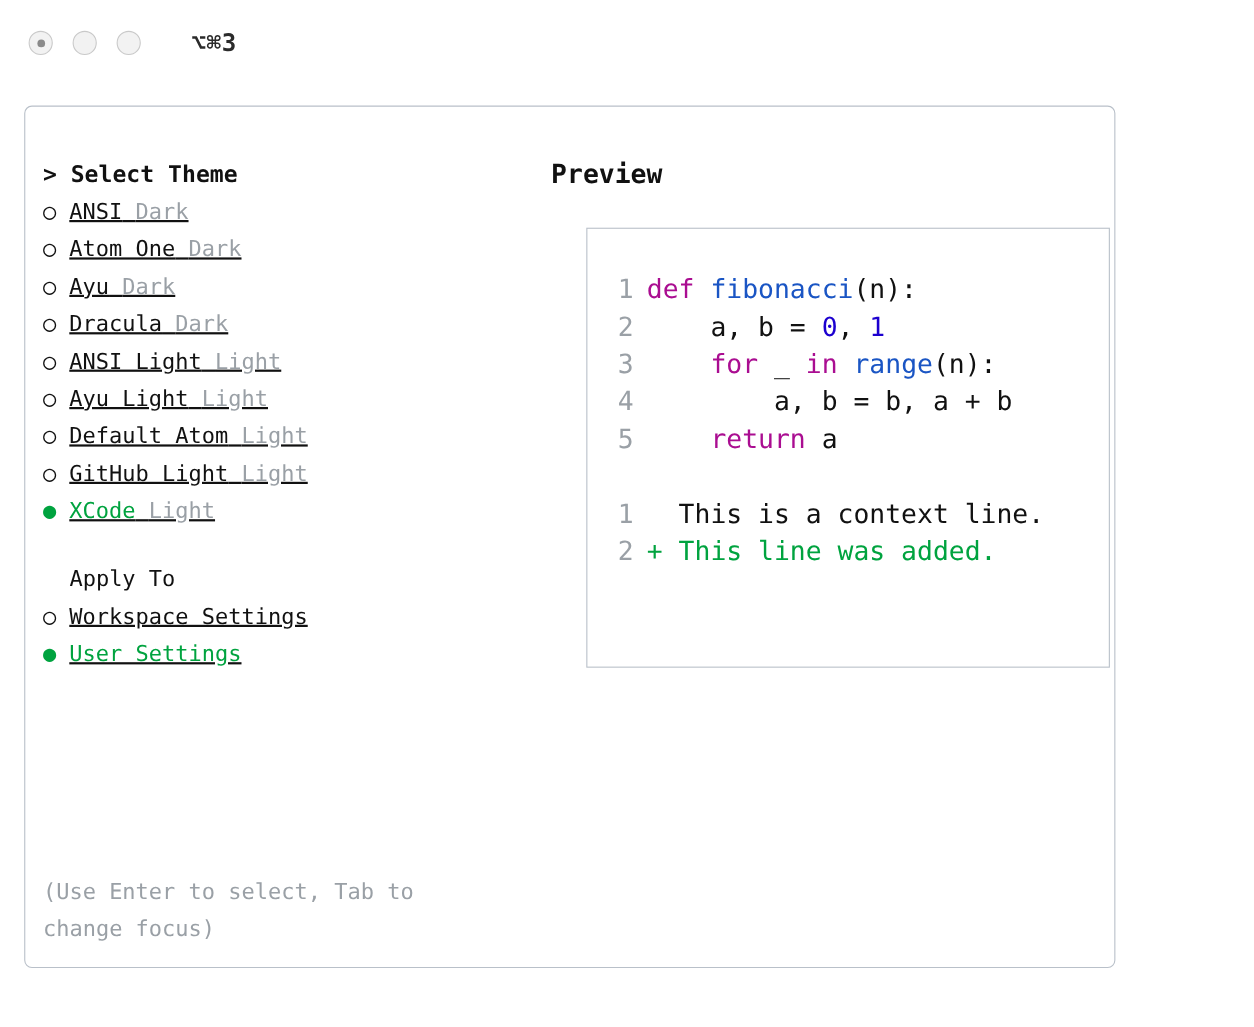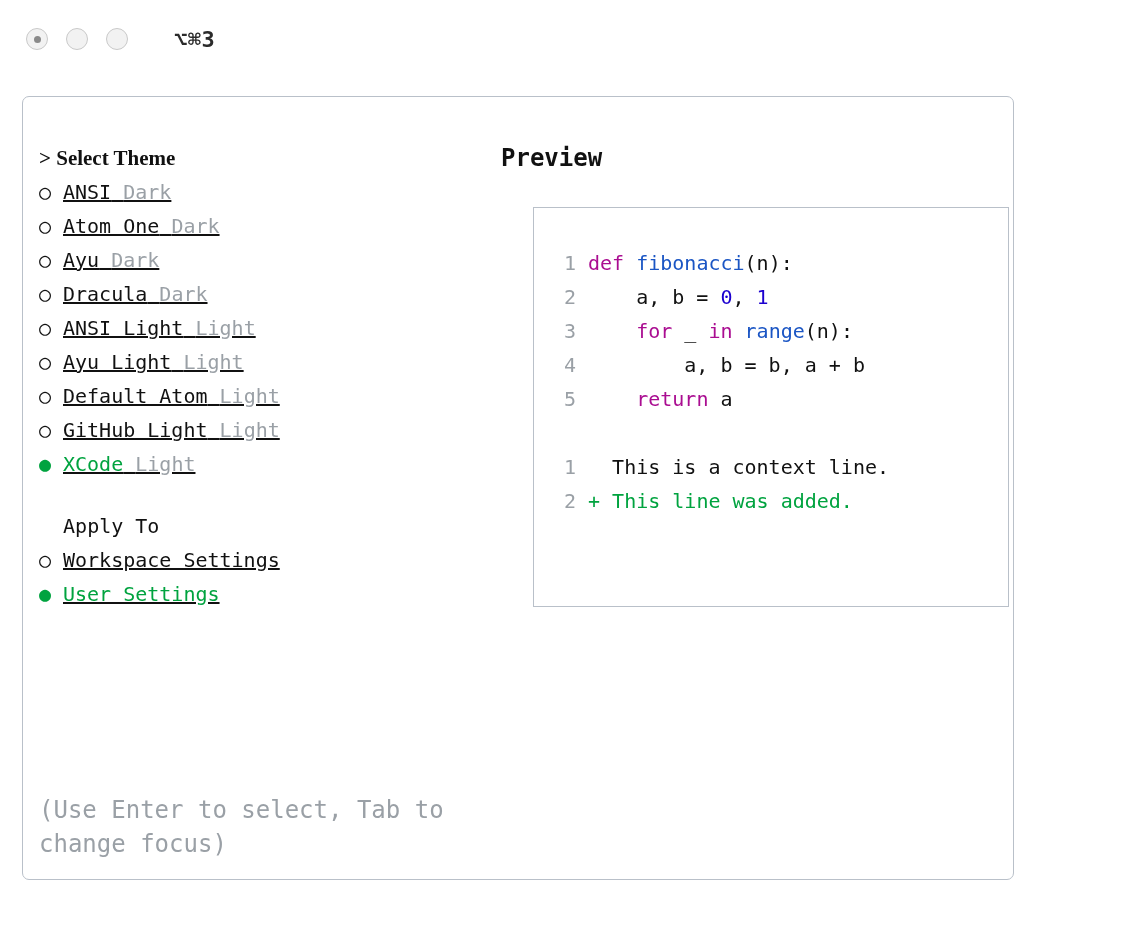--- a/index.html
+++ b/index.html
@@ -81,21 +81,20 @@
     left: 478px;
     top: 44px;
     width: 490px;
   }
   .hdr {
     font-size: 21px;
     font-weight: bold;
     color: #111111;
     line-height: 34px;
     white-space: pre;
-    font-family: Liberation Serif, serif;
   }
   .row {
     font-size: 20px;
     line-height: 34px;
     color: #111111;
     white-space: pre;
     display: block;
     text-decoration: underline;
   }
   .marker {
@@ -113,21 +112,21 @@
     line-height: 34px;
     color: #111111;
     white-space: pre;
     margin-top: 28px;
   }
   .hint {
     position: absolute;
     left: 16px;
     top: 696px;
     width: 420px;
-    font-size: 24px;
+    font-size: 20px;
     line-height: 34px;
     color: #9aa0a6;
     white-space: pre-wrap;
   }
   .preview-title {
     font-size: 24px;
     font-weight: bold;
     color: #111111;
     line-height: 34px;
   }
@@ -136,21 +135,21 @@
     left: 32px;
     top: 66px;
     width: 476px;
     height: 400px;
     border: 1.5px solid #b9c0c9;
     box-sizing: border-box;
     background: #ffffff;
     padding: 38px 0 0 18px;
   }
   .code-line {
-    font-size: 20px;
+    font-size: 24px;
     line-height: 34px;
     white-space: pre;
   }
   .ln {
     display: inline-block;
     width: 24px;
     text-align: right;
     color: #9aa0a6;
     margin-right: 12px;
   }

